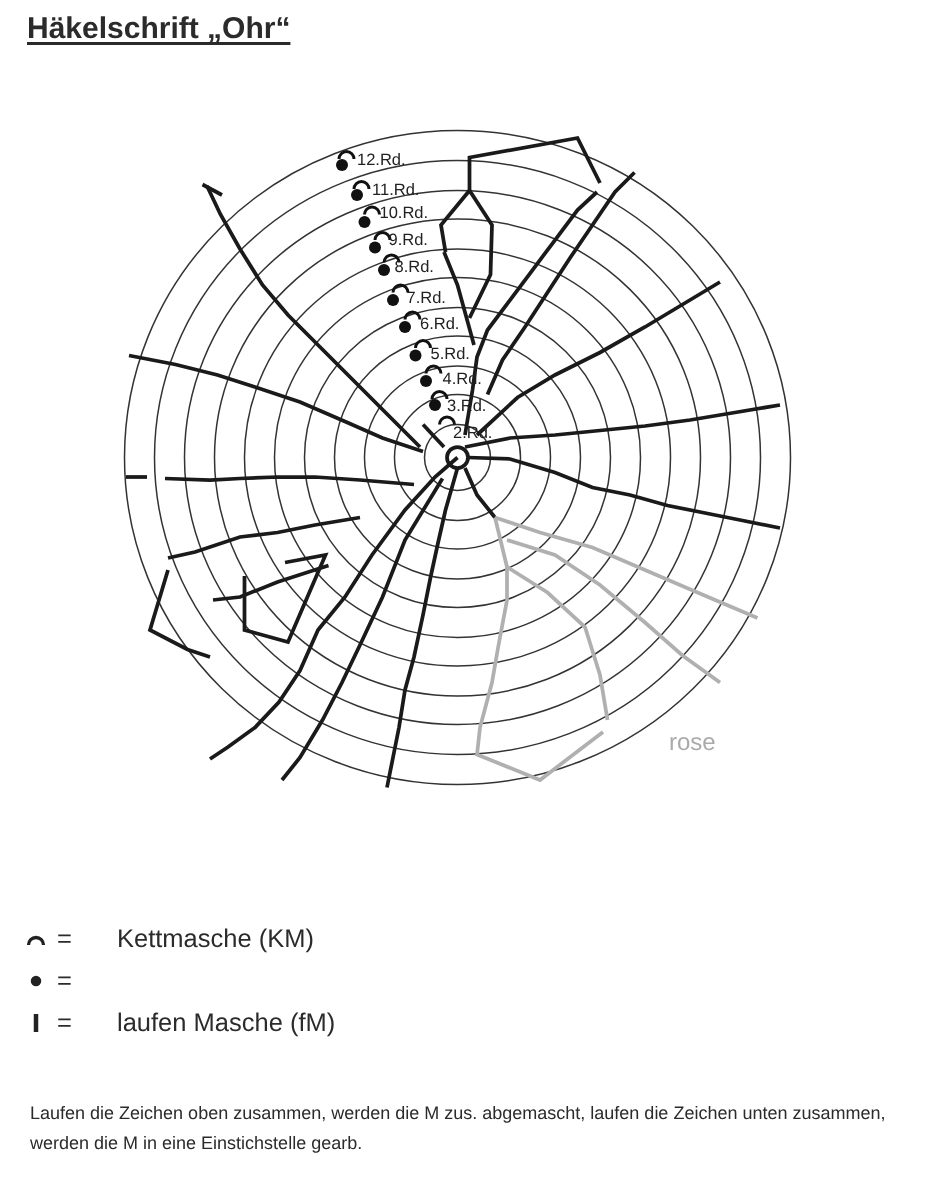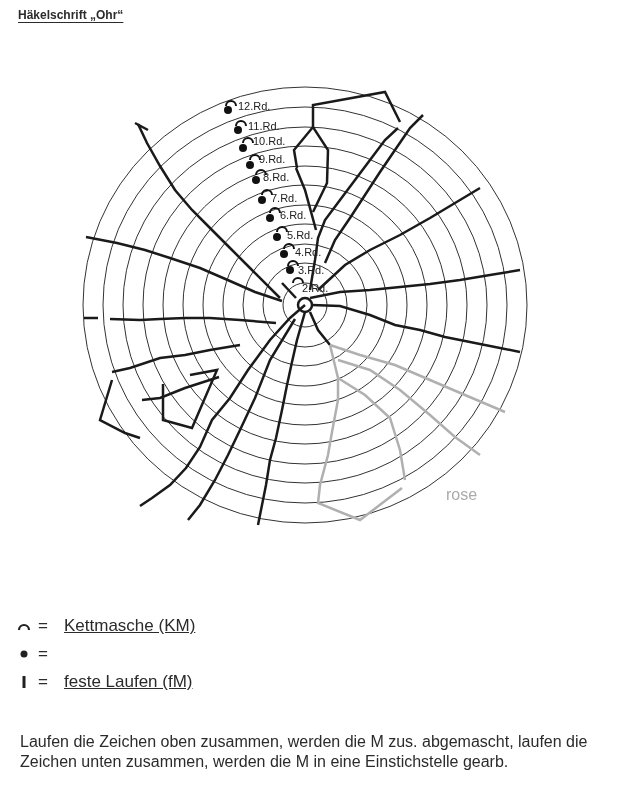--- a/index.html
+++ b/index.html
@@ -1,24 +1,24 @@
 <!DOCTYPE html>
 <html><head>
 <meta charset="utf-8">
 <style>
   html, body { margin: 0; padding: 0; background: #ffffff; }
   body { width: 624px; height: 800px; position: relative; overflow: hidden; font-family: "Liberation Sans", sans-serif; color: #2b2b2b; }
-  .title { position: absolute; left: 18px; top: 8px; font-size: 12px; font-weight: bold; text-decoration: underline; text-underline-offset: 3px; color: #2b2b2b; }
+  .title { position: absolute; left: 18px; top: 8px; font-size: 20px; font-weight: bold; text-decoration: underline; text-underline-offset: 3px; color: #2b2b2b; }
   .chart { position: absolute; left: 0; top: 0; }
   .legend { position: absolute; left: 14px; top: 612px; font-size: 17px; color: #2b2b2b; }
   .legend-row { display: flex; align-items: center; height: 28px; }
   .legend-sym { width: 20px; display: inline-flex; justify-content: center; align-items: center; }
   .legend-eq { width: 20px; text-align: left; margin-left: 4px; }
-  .legend-text { margin-left: 6px; text-decoration: underline; }
-  .note { position: absolute; left: 20px; top: 732px; width: 600px; font-size: 16px; line-height: 20px; color: #2b2b2b; }
+  .legend-text { margin-left: 20px; }
+  .note { position: absolute; left: 20px; top: 732px; width: 600px; font-size: 12px; line-height: 20px; color: #2b2b2b; }
   .rd-label { font-family: "Liberation Sans", sans-serif; font-size: 11px; fill: #222; }
   .rose-label { font-family: "Liberation Sans", sans-serif; font-size: 16px; fill: #aaaaaa; }
 </style>
 </head>
 <body>
 
 <div class="title">Häkelschrift „Ohr“</div>
 
 <svg class="chart" width="624" height="600" viewBox="0 0 624 600" xmlns="http://www.w3.org/2000/svg">
   <g fill="none" stroke="#333" stroke-width="1">
@@ -155,17 +155,17 @@
     </span>
     <span class="legend-eq">=</span>
   </div>
   <div class="legend-row">
     <span class="legend-sym">
       <svg width="6" height="14" viewBox="0 0 6 14">
           <rect x="1.5" y="1" width="3" height="12" fill="#222"></rect>
         </svg>
     </span>
     <span class="legend-eq">=</span>
-    <span class="legend-text">feste Laufen (fM)</span>
+    <span class="legend-text">laufen Masche (fM)</span>
   </div>
 </div>
 
 <div class="note">Laufen die Zeichen oben zusammen, werden die M zus. abgemascht, laufen die Zeichen unten zusammen, werden die M in eine Einstichstelle gearb.</div>
 
 </body></html>

